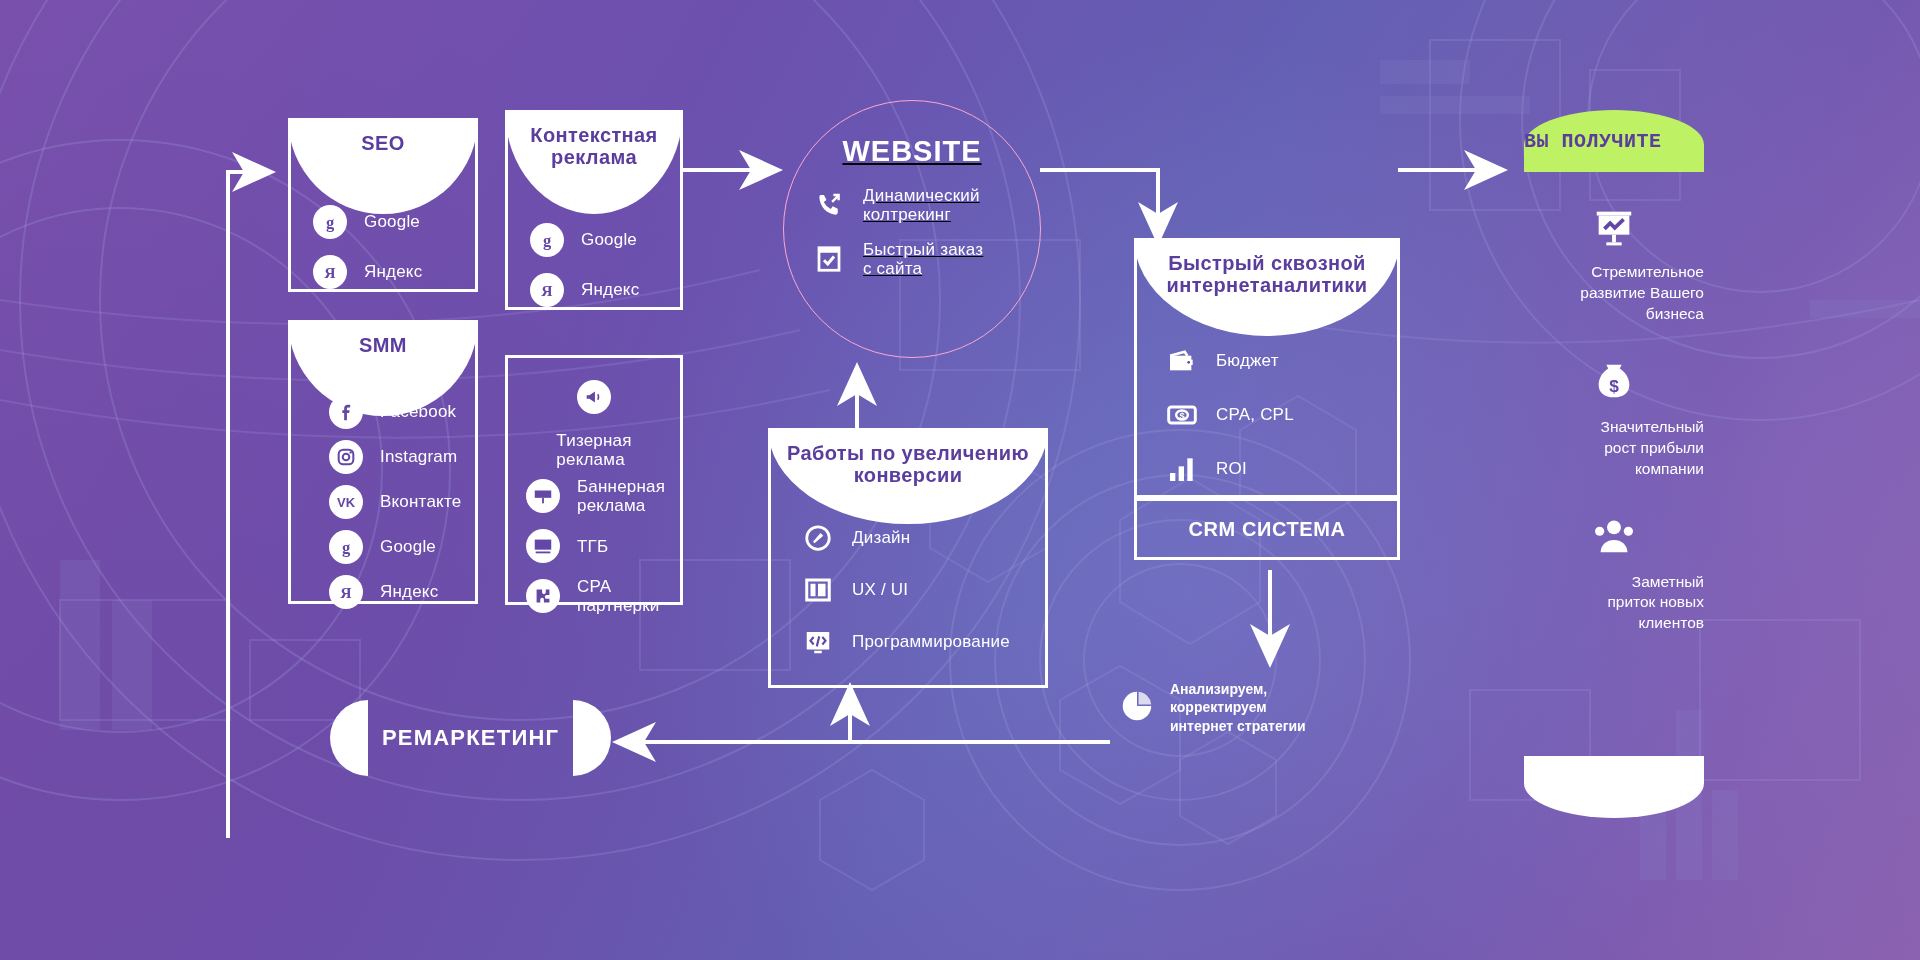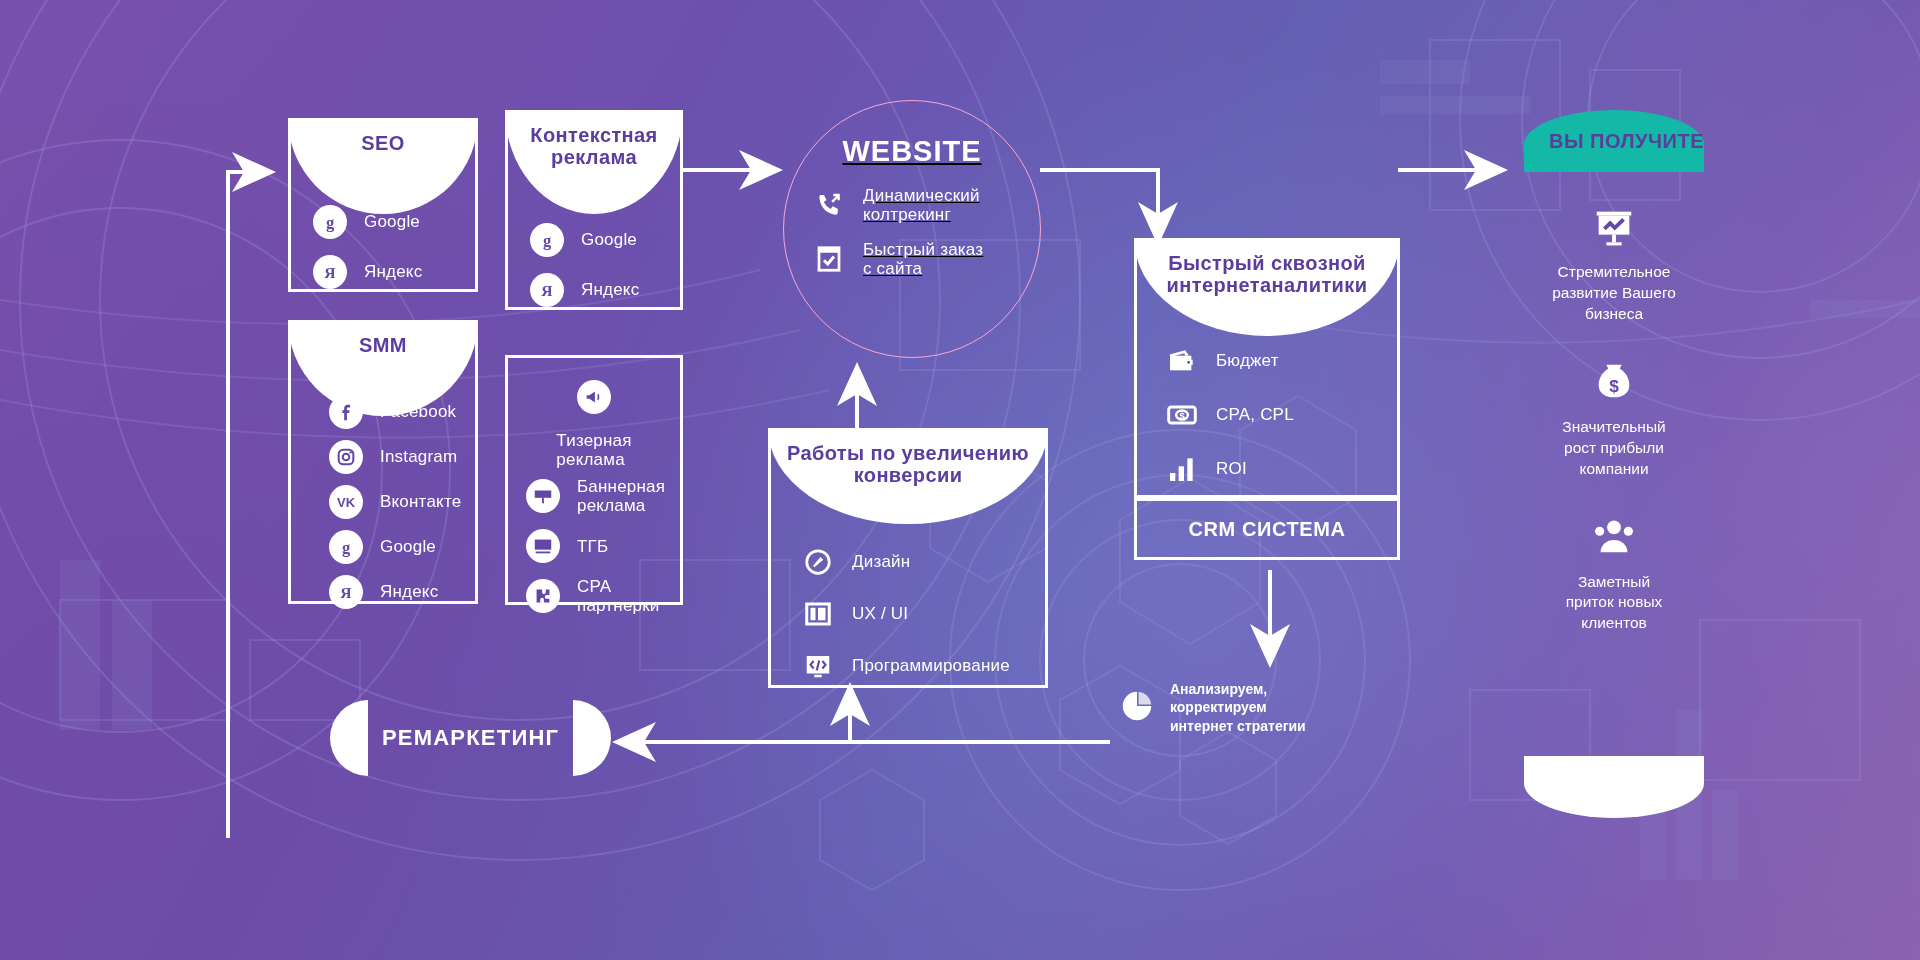--- a/index.html
+++ b/index.html
@@ -80,32 +80,32 @@
   .halfL{ width:38px; height:76px; background:#fff; border-radius:76px 0 0 76px; }
   .halfR{ width:38px; height:76px; background:#fff; border-radius:0 76px 76px 0; }
   #remarketing .rtext{
     color:#fff; font-weight:bold; font-size:22px; letter-spacing:1.2px;
     padding:0 14px; white-space:nowrap;
   }
 
   
   #results{ position:absolute; }
   #results .rcap{
-    width:100%; height:62px; background:#14b8a6;
+    width:100%; height:62px; background:#bef264;
     border-radius:160px 160px 0 0 / 62px 62px 0 0;
-    display:flex; align-items:center; justify-content:flex-end;
+    display:flex; align-items:center; justify-content:flex-start;font-family:Liberation Mono, monospace;
   }
   #results .rcap span{
     color:#5b3d9e; font-weight:bold; font-size:20px; letter-spacing:.5px;
   }
   #results .rfoot{
     width:100%; height:62px; background:#fff;
     border-radius:0 0 160px 160px / 0 0 62px 62px;
   }
-  .rItem{ text-align:center; }
+  .rItem{ text-align:right; }
   .rItem .rIco{ display:flex; justify-content:center; margin-bottom:12px; }
   .rItem .rTxt{ color:#fff; font-size:15.5px; line-height:1.35; }
 
   
   #analyse{ position:absolute; display:flex; align-items:center; gap:14px; }
   #analyse .atext{ color:#fff; font-weight:bold; font-size:14px; line-height:1.32; }
 
   
   #wires{ position:absolute; inset:0; pointer-events:none; }
 </style>
@@ -361,21 +361,21 @@
   </div>
 </div>
 
 <div class="card" id="conversion" style="left:768px; top:428px; width:280px; height:260px;">
   <div class="cap two" style="height:96px;">
     <span>
       <span>Работы по увеличению</span><br>
       <span>конверсии</span>
     </span>
   </div>
-  <div class="rows" style="top:116px; padding:0 30px;">
+  <div class="rows" style="top:92px; padding:0 30px;">
     <div class="row" style="margin-bottom:22px;">
       <span style="width:34px;flex:0 0 34px;display:flex;justify-content:center;">
         <svg width="30" height="30" viewBox="0 0 24 24">
             <circle cx="12" cy="12" r="9" fill="none" stroke="#fff" stroke-width="2.2"></circle>
             <path d="M8 15l6-7 2.2 2.2-7 6z" fill="#fff"></path>
           </svg>
       </span>
       <span class="lbl">Дизайн</span>
     </div>
     <div class="row" style="margin-bottom:22px;">

